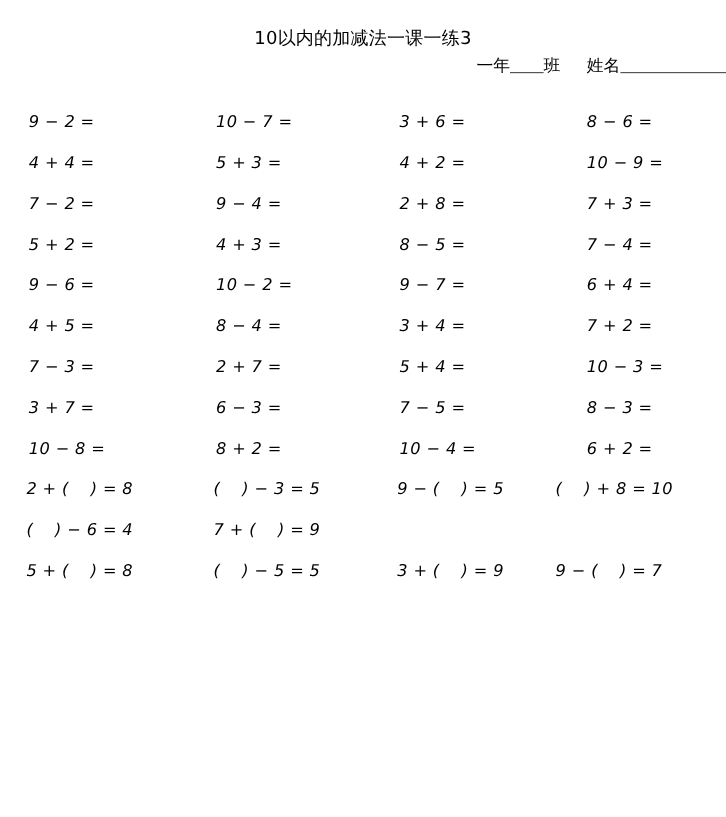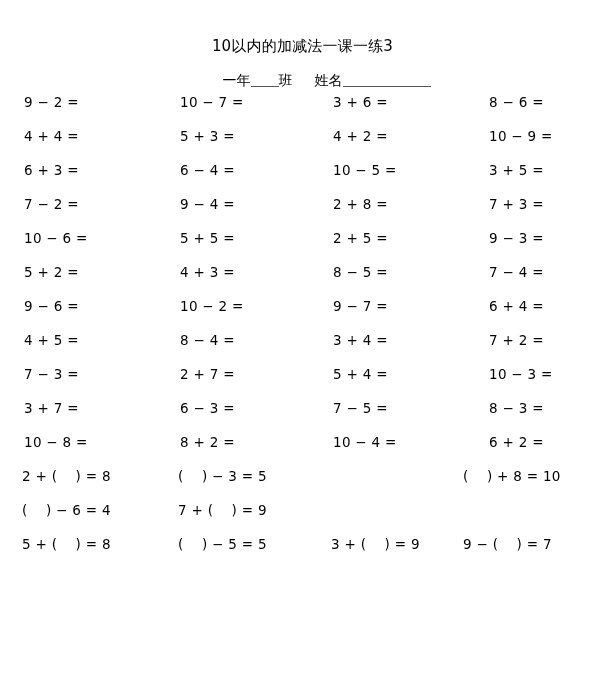--- a/index.html
+++ b/index.html
@@ -28,30 +28,30 @@
     padding-top: 22px;
     text-align: center;
   }
   .worksheet-title {
     font-size: 15px;
     line-height: 20px;
     letter-spacing: 0.2px;
     white-space: nowrap;
     font-family: "DejaVu Sans", "Liberation Sans", sans-serif;
     font-weight: normal;
-    margin: 14px;
+    margin: 0;
   }
   .subtitle-row {
     margin-top: 3px;
     font-size: 14px;
     line-height: 20px;
     white-space: nowrap;
     font-family: "DejaVu Sans", "Liberation Sans", sans-serif;
     display: block;
-    text-align: center;
+    text-align: right;
     padding-left: 48px;
   }
   .subtitle-seg {
     display: inline-block;
     vertical-align: baseline;
   }
   .blank-line {
     display: inline-block;
     border-bottom: 1px solid #555555;
     vertical-align: -2px;
@@ -63,20 +63,21 @@
   
   .grid {
     position: absolute;
     top: 92px;
     left: 0;
     width: 605px;
   }
   .prow {
     height: 34px;
     position: relative;
+    font-style: italic;
   }
   .cell {
     position: absolute;
     top: 0;
     font-size: 13.5px;
     line-height: 20px;
     white-space: pre;
     font-family: "DejaVu Sans", "Liberation Sans", sans-serif;
     letter-spacing: 0.3px;
   }
@@ -111,36 +112,24 @@
         <div class="cell c2">3 + 6 =</div>
         <div class="cell c3">8 − 6 =</div>
       </div>
       <div class="prow">
         <div class="cell c0">4 + 4 =</div>
         <div class="cell c1">5 + 3 =</div>
         <div class="cell c2">4 + 2 =</div>
         <div class="cell c3">10 − 9 =</div>
       </div>
       <div class="prow">
-        <div class="cell c0">6 + 3 =</div>
-        <div class="cell c1">6 − 4 =</div>
-        <div class="cell c2">10 − 5 =</div>
-        <div class="cell c3">3 + 5 =</div>
-      </div>
-      <div class="prow">
         <div class="cell c0">7 − 2 =</div>
         <div class="cell c1">9 − 4 =</div>
         <div class="cell c2">2 + 8 =</div>
         <div class="cell c3">7 + 3 =</div>
-      </div>
-      <div class="prow">
-        <div class="cell c0">10 − 6 =</div>
-        <div class="cell c1">5 + 5 =</div>
-        <div class="cell c2">2 + 5 =</div>
-        <div class="cell c3">9 − 3 =</div>
       </div>
       <div class="prow">
         <div class="cell c0">5 + 2 =</div>
         <div class="cell c1">4 + 3 =</div>
         <div class="cell c2">8 − 5 =</div>
         <div class="cell c3">7 − 4 =</div>
       </div>
       <div class="prow">
         <div class="cell c0">9 − 6 =</div>
         <div class="cell c1">10 − 2 =</div>
@@ -167,20 +156,21 @@
       </div>
       <div class="prow">
         <div class="cell c0">10 − 8 =</div>
         <div class="cell c1">8 + 2 =</div>
         <div class="cell c2">10 − 4 =</div>
         <div class="cell c3">6 + 2 =</div>
       </div>
       <div class="prow blankrow">
         <div class="cell c0">2 + (    ) = 8</div>
         <div class="cell c1">(    ) − 3 = 5</div>
+        <div class="cell c2">9 − (    ) = 5</div>
         <div class="cell c3">(    ) + 8 = 10</div>
       </div>
       <div class="prow blankrow">
         <div class="cell c0">(    ) − 6 = 4</div>
         <div class="cell c1">7 + (    ) = 9</div>
       </div>
       <div class="prow blankrow">
         <div class="cell c0">5 + (    ) = 8</div>
         <div class="cell c1">(    ) − 5 = 5</div>
         <div class="cell c2">3 + (    ) = 9</div>

